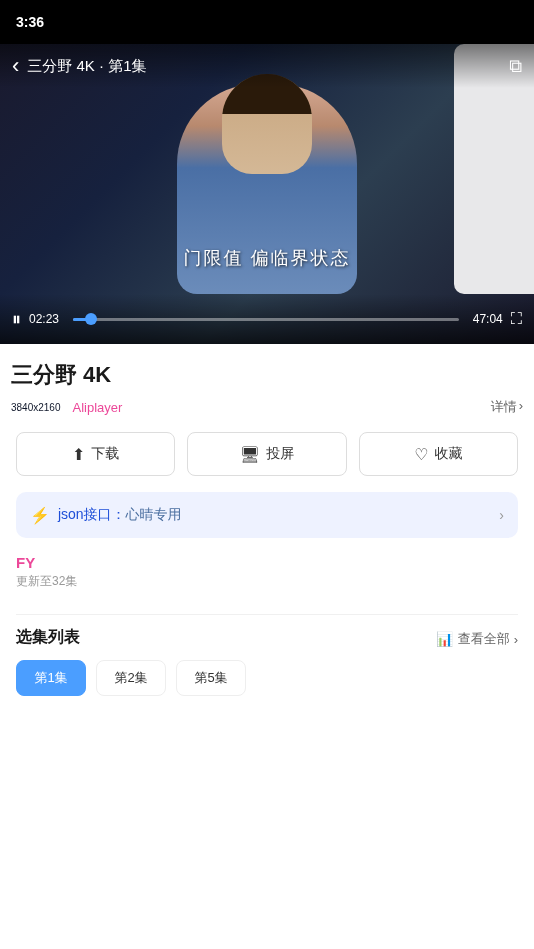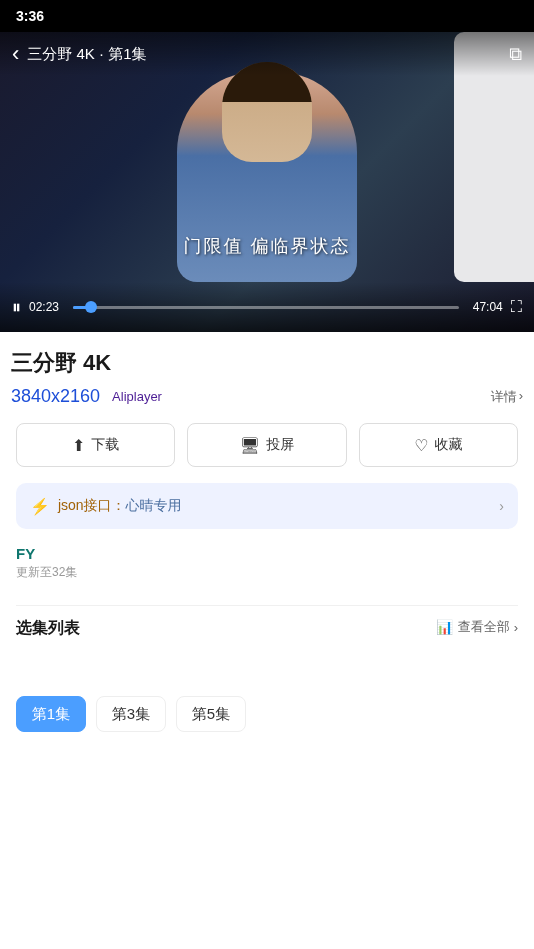--- a/index.html
+++ b/index.html
@@ -9,21 +9,21 @@
       min-height: 949px;
       background: #fff;
       font-family: -apple-system, "PingFang SC", "Hiragino Sans GB", sans-serif;
       color: #1a1a1a;
     }
 
     
     .status-bar {
       background: #000;
       color: #fff;
-      height: 32px;
+      height: 44px;
       display: flex;
       align-items: center;
       padding: 0 16px;
       font-size: 14px;
       font-weight: 600;
     }
 
     
     .video-player {
       width: 534px;
@@ -209,27 +209,27 @@
     }
 
     .show-meta {
       display: flex;
       align-items: center;
       gap: 12px;
       margin-bottom: 0;
     }
 
     .show-resolution {
-      font-size: 18px;
-      color: #1d4ed8;
+      font-size: 10px;
+      color: #0f172a;
     }
 
     .show-player {
       font-size: 13px;
-      color: #4c1d95;
+      color: #ec4899;
     }
 
     .detail-link {
       margin-left: auto;
       font-size: 13px;
       color: #666;
       display: flex;
       align-items: flex-start;
       gap: 2px;
       cursor: pointer;
@@ -280,53 +280,53 @@
       margin-right: 8px;
     }
 
     .api-text {
       font-size: 14px;
       color: #4b6fa0;
       flex: 1;
     }
 
     .api-text .label {
-      color: #a16207;
+      color: #1d4ed8;
     }
 
     .api-arrow {
       color: #999;
       font-size: 14px;
     }
 
     
     .source-info {
       padding: 0 16px 12px;
     }
 
     .source-name {
       font-size: 15px;
       font-weight: 700;
-      color: #0f766e;
+      color: #ec4899;
     }
 
     .source-update {
       font-size: 12px;
       color: #999;
       margin-top: 2px;
     }
 
     
     .episode-section {
       padding: 0 16px;
     }
 
     .episode-header {
       display: flex;
-      align-items: flex-start;
+      align-items: flex-end;
       margin-bottom: 12px;
     }
 
     .episode-title {
       font-size: 16px;
       font-weight: 700;
       color: #1a1a1a;
     }
 
     .episode-view-all {
@@ -346,27 +346,26 @@
       padding-bottom: 4px;
     }
 
     .episode-item {
       min-width: 70px;
       height: 36px;
       border-radius: 8px;
       display: flex;
       align-items: center;
       justify-content: center;
-      font-size: 15px;
+      font-size: 13px;
       cursor: pointer;
       border: 1.5px solid #eee;
       color: #333;
       background: #fff;
       flex-shrink: 0;
-      margin-top: 45px;
     }
 
     .episode-item.active {
       background: #4b9eff;
       color: #fff;
       border-color: #4b9eff;
     }
 
     
     .divider {
@@ -460,16 +459,16 @@
   <div class="episode-header">
     <span class="episode-title">选集列表</span>
     <span class="episode-view-all">
       <span style="font-size:14px;">📊</span>
       <span>查看全部</span>
       <span>›</span>
     </span>
   </div>
   <div class="episode-list" id="episode-list">
   <div class="episode-item active">第1集</div>
-      <div class="episode-item">第3集</div>
+      <div class="episode-item">第2集</div>
       <div class="episode-item">第5集</div>
     </div>
 </div>
 
 </body></html>

